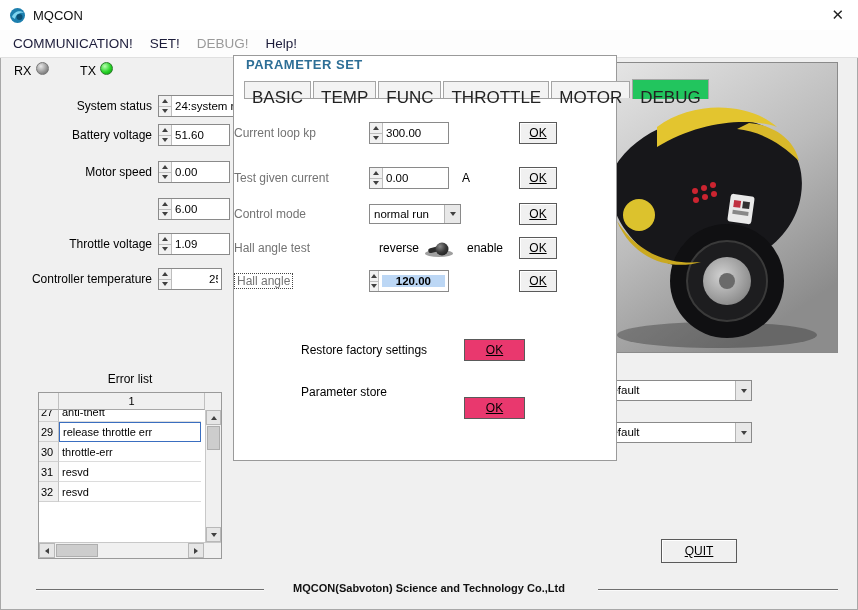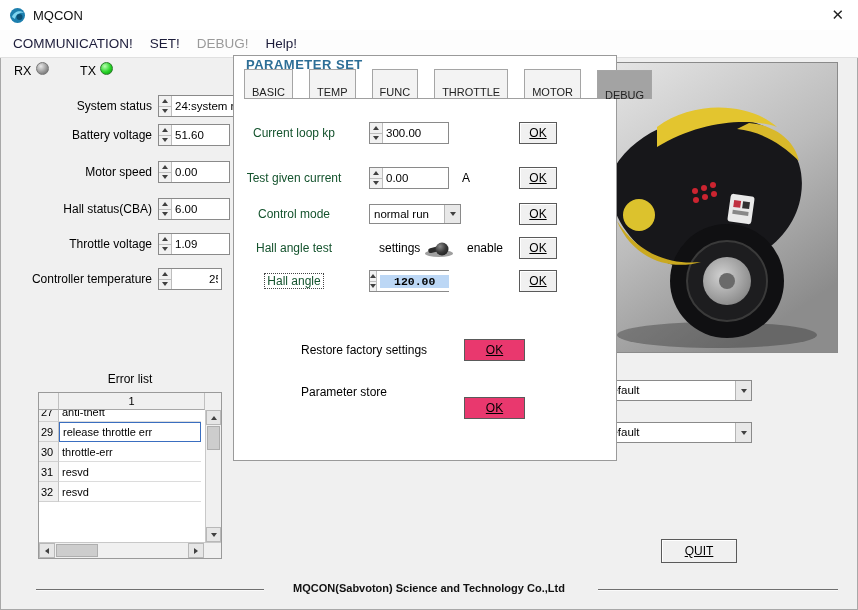--- a/index.html
+++ b/index.html
@@ -71,37 +71,37 @@
   .hfill { flex:1; }
   .corner2 { width:17px; background:#f0f0f0; }
 
   
   .dialog { position:absolute; left:233px; top:55px; width:384px; height:406px; background:#fff;
             border:1px solid #9a9a9a; z-index:10; }
   .dlg-title { position:absolute; left:12px; top:1px; font-size:13px; font-weight:bold; color:#2d6e96;
                letter-spacing:0.5px; }
   .tabs { position:absolute; left:10px; top:22px; right:2px; height:21px; display:flex;
           align-items:flex-end; border-bottom:1px solid #a0a0a0; }
-  .tab { border:1px solid #a5a5a5; border-bottom:none; background:#f3f3f3; font-size:11px; color:#222;
-         padding:14px 7px; height:16px; line-height:16px; margin-right:16px; cursor:default; }
-  .tab.active { background:#a3a3a3; height:20px; line-height:20px; margin-bottom:-1px;text-align:center; }
-
-  .dlg-lbl { position:absolute; left:0; width:120px; height:22px; line-height:22px; text-align:center;
-             font-size:12px; color:#14532d; }
+  .tab { border:1px solid #a5a5a5; border-bottom:none; background:#f3f3f3; font-size:17px; color:#222;
+         padding:8px 7px; height:16px; line-height:16px; margin-right:2px; cursor:default; }
+  .tab.active { background:#22c55e; height:20px; line-height:20px; margin-bottom:-1px;text-align:center; }
+
+  .dlg-lbl { position:absolute; left:0; width:120px; height:22px; line-height:22px; text-align:left;
+             font-size:12px; color:#737373; }
   .dlg-text { position:absolute; font-size:12px; color:#000; height:22px; line-height:22px; }
   .focus-rect { border:1px dotted #444; padding:0 2px; }
   .btn-ok { position:absolute; width:38px; height:22px; background:#f0f0f0; border:1px solid #5a5a5a;
             font-size:12px; color:#000; display:flex; align-items:center; justify-content:center; cursor:pointer;
             box-shadow: inset 1px 1px 0 #ffffff; }
   .btn-ok span, .btn-quit span { text-decoration:underline; }
   .btn-pink { width:61px; background:#e9386e; box-shadow:none; }
   .combo { position:absolute; height:21px; background:#fff; border:1px solid #8a8a8a; display:flex; }
   .combo-val { flex:1; font-size:11.5px; line-height:19px; padding:0 4px; color:#000; white-space:nowrap; overflow:hidden; }
   .combo-btn { width:16px; background:#e8e8e8; border-left:1px solid #b5b5b5; display:flex; align-items:center; justify-content:center; }
-  .sel-val { background:#bcd7f5; font-weight:bold; padding:0 14px;font-family:Liberation Mono, monospace; }
+  .sel-val { background:#bcd7f5; font-weight:bold; padding:0 14px; }
   .val-box { flex:1; display:flex; align-items:center; padding:0 3px; font-size:11.5px; background:#fff; }
   .toggle { position:absolute; width:34px; height:18px; }
 
   
   .photo { position:absolute; left:598px; top:62px; width:240px; height:291px; border:1px solid #8a8a8a;
            z-index:1; overflow:hidden; }
   .right-combo { z-index:1; }
   .btn-quit { position:absolute; left:661px; top:539px; width:76px; height:24px; background:#f0f0f0;
               border:1px solid #5a5a5a; font-size:12px; color:#000; display:flex; align-items:center;
               justify-content:center; cursor:pointer; box-shadow: inset 1px 1px 0 #ffffff; z-index:1; }
@@ -173,21 +173,20 @@
         <div>
           <i class="tri tri-up"></i>
         </div>
         <div>
           <i class="tri tri-down"></i>
         </div>
       </div>
     <input class="spin-input" value="0.00" style="">
   </div>
 
-  <div class="lbl" style="top:198px;">Hall status(CBA)</div>
   <div class="spinfield" style="left:158px; top:198px; width:72px;">
     <div class="spin">
         <div>
           <i class="tri tri-up"></i>
         </div>
         <div>
           <i class="tri tri-down"></i>
         </div>
       </div>
     <input class="spin-input" value="6.00" style="">
@@ -386,21 +385,21 @@
       <div class="combo-val">normal run</div>
       <div class="combo-btn">
           <i class="tri tri-down"></i>
         </div>
     </div>
     <button class="btn-ok" style="left:285px; top:147px;">
         <span>OK</span>
       </button>
 
     <div class="dlg-lbl" style="top:181px;">Hall angle test</div>
-    <div class="dlg-text" style="left:145px; top:181px;">settings</div>
+    <div class="dlg-text" style="left:145px; top:181px;">reverse</div>
     <span class="toggle" style="left:188px; top:184px;">
       <svg width="34" height="18" viewBox="0 0 34 18">
         <defs>
           <radialGradient id="knobGrad" cx="0.35" cy="0.3" r="0.9">
             <stop offset="0" stop-color="#8a8a8a"></stop>
             <stop offset="0.5" stop-color="#3a3a3a"></stop>
             <stop offset="1" stop-color="#161616"></stop>
           </radialGradient>
         </defs>
         <ellipse cx="17" cy="13.5" rx="14" ry="3.5" fill="#9f9f9f"></ellipse>

